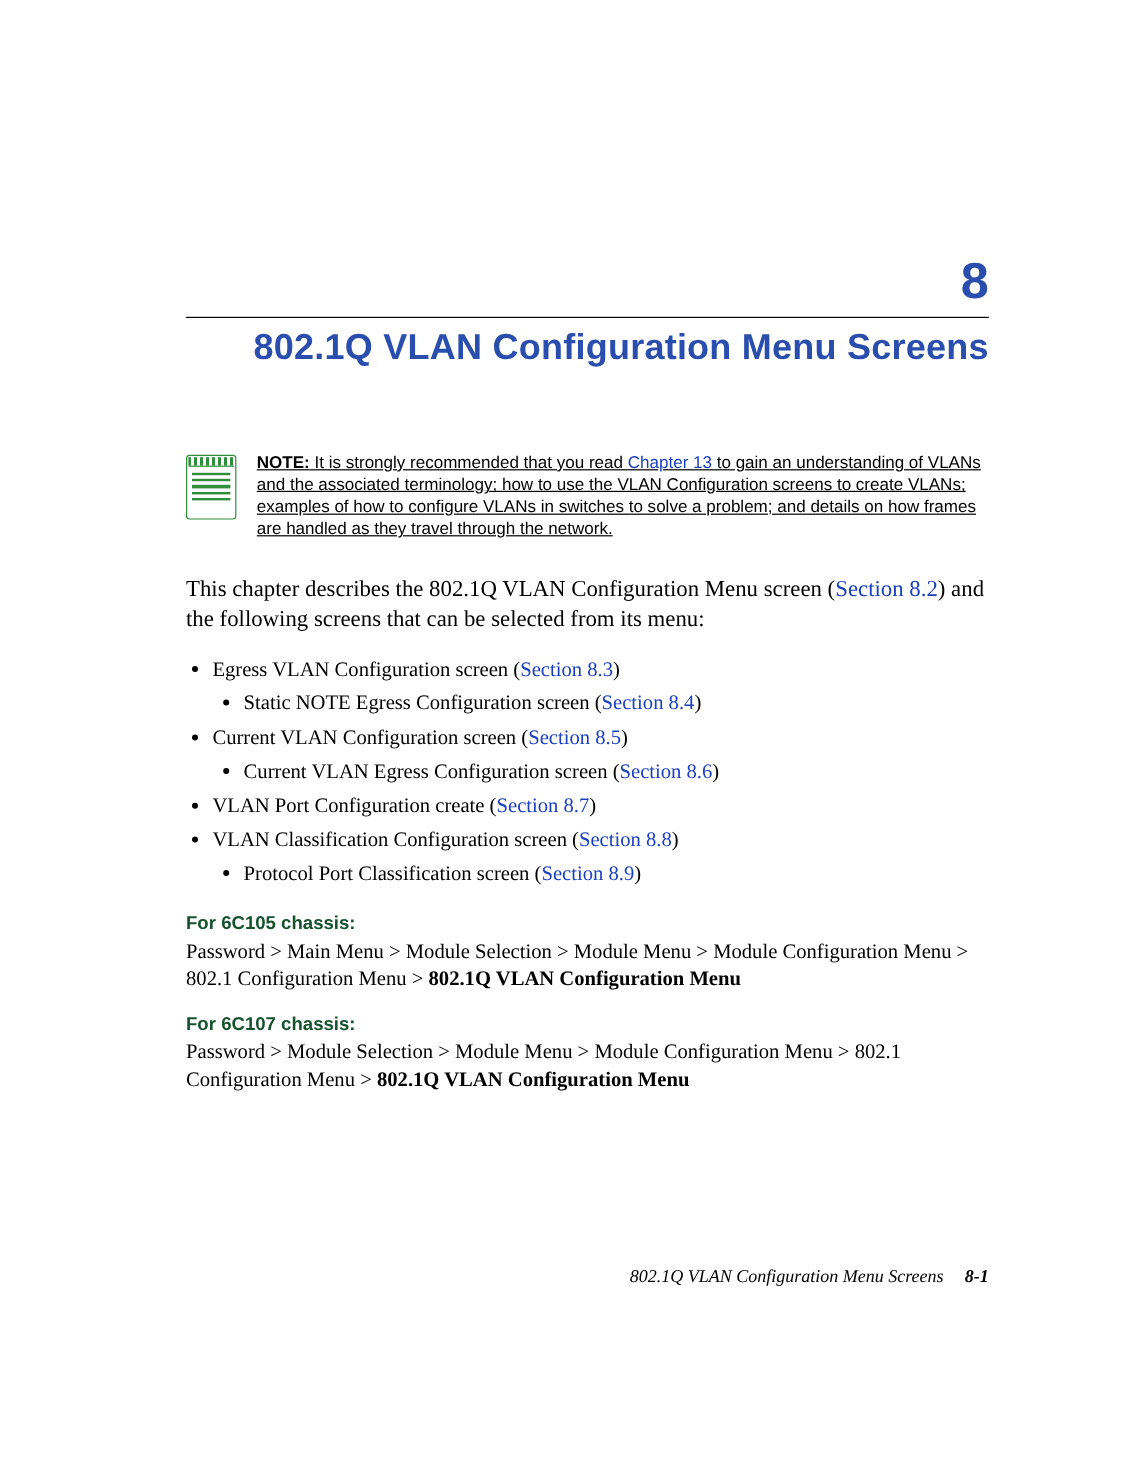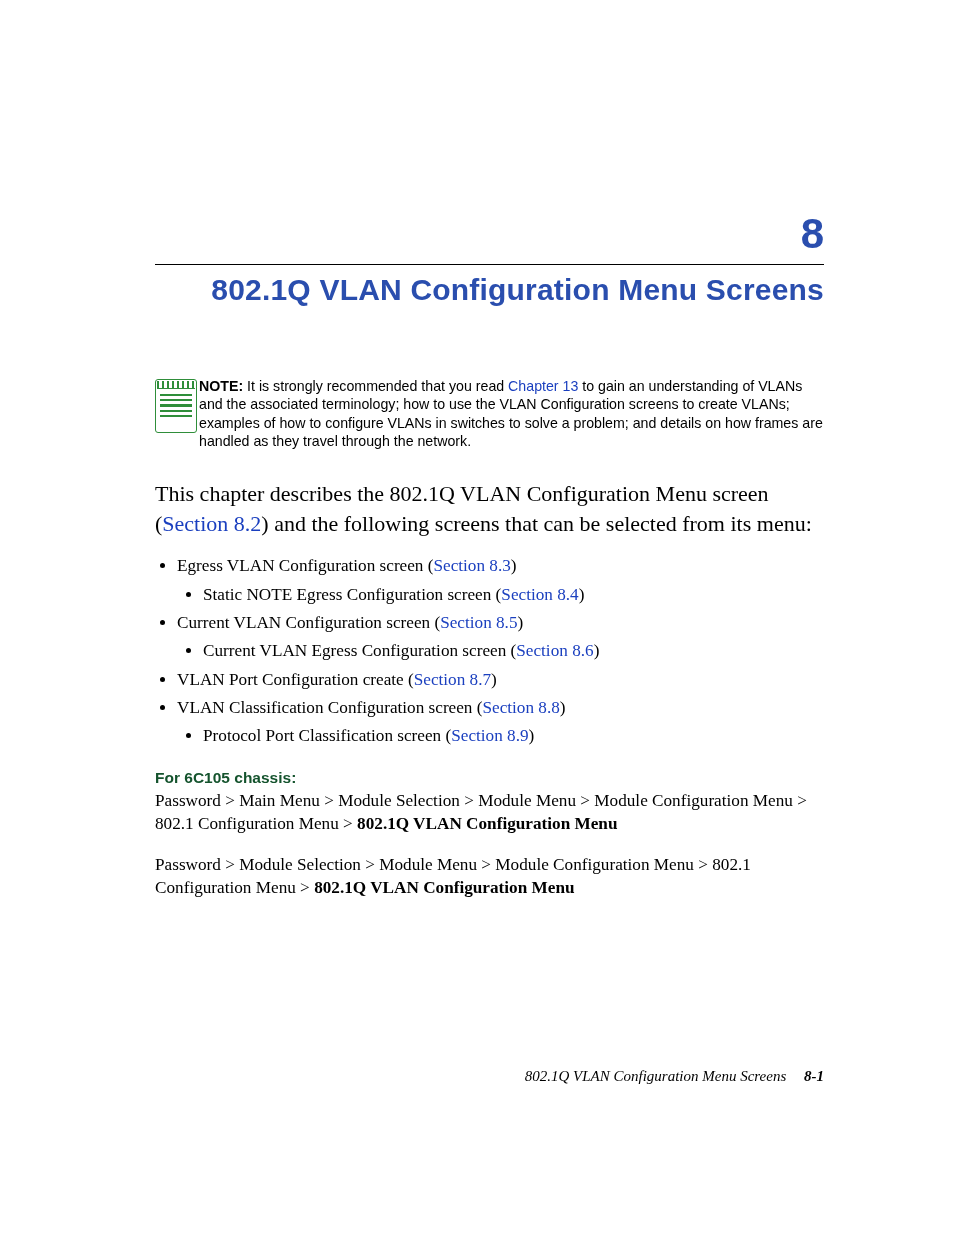--- a/index.html
+++ b/index.html
@@ -34,22 +34,23 @@
     font-weight: 700;
     font-size: 30px;
     color: #2a4eae;
     text-align: right;
     margin: 0 0 70px 0;
     letter-spacing: 0.2px;
   }
   .note-block {
     display: flex;
     align-items: flex-start;
-    gap: 2px;
+    gap: 17px;
     margin-bottom: 28px;
+    text-decoration: underline;
   }
   .note-icon-wrap {
     width: 42px;
     flex: 0 0 42px;
     padding-top: 2px;
   }
   .note-icon {
     width: 42px;
     height: 54px;
     border: 1.6px solid #2f8e3a;
@@ -82,21 +83,21 @@
     color: #000;
   }
   .note-text .label {
     font-weight: 700;
   }
   .link {
     color: #1a3fbf;
     text-decoration: none;
   }
   .body-text {
-    font-size: 22px;
+    font-size: 19px;
     line-height: 1.35;
     margin: 0 0 14px 0;
   }
   ul.toc {
     list-style: disc;
     padding-left: 22px;
     margin: 0 0 18px 0;
     font-size: 17.2px;
     line-height: 1.65;
   }
@@ -119,21 +120,21 @@
     font-size: 17.2px;
     line-height: 1.35;
     margin: 0 0 18px 0;
   }
   .breadcrumb .bold {
     font-weight: 700;
     text-align: center;
   }
   .footer {
     position: absolute;
-    bottom: 150px;
+    bottom: 162px;
     right: 130px;
     left: 155px;
     text-align: right;
     font-family: "Times New Roman", Times, serif;
     font-style: italic;
     font-size: 15px;
   }
   .footer .pagenum {
     font-style: italic;
     font-weight: 700;
@@ -197,20 +198,21 @@
         </li>
       </ul>
     </li>
   </ul>
 
   <div class="subhead">For 6C105 chassis:</div>
   <p class="breadcrumb">
     <span>Password &gt; Main Menu &gt; Module Selection &gt; Module Menu &gt; Module Configuration Menu &gt; 802.1 Configuration Menu &gt; </span><span class="bold">802.1Q VLAN Configuration Menu</span>
   </p>
 
+  <div class="subhead">For 6C107 chassis:</div>
   <p class="breadcrumb">
     <span>Password &gt; Module Selection &gt; Module Menu &gt; Module Configuration Menu &gt; 802.1 Configuration Menu &gt; </span><span class="bold">802.1Q VLAN Configuration Menu</span>
   </p>
 
   <div class="footer">
     <span>802.1Q VLAN Configuration Menu Screens</span>
     <span class="pagenum">8-1</span>
   </div>
 
 </div>

